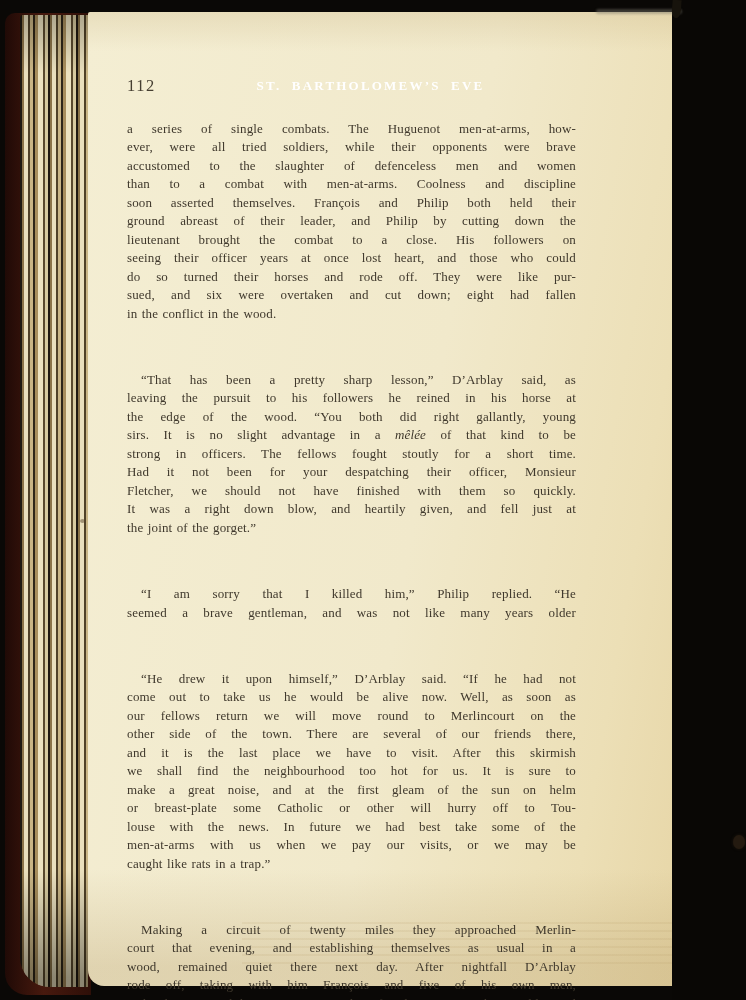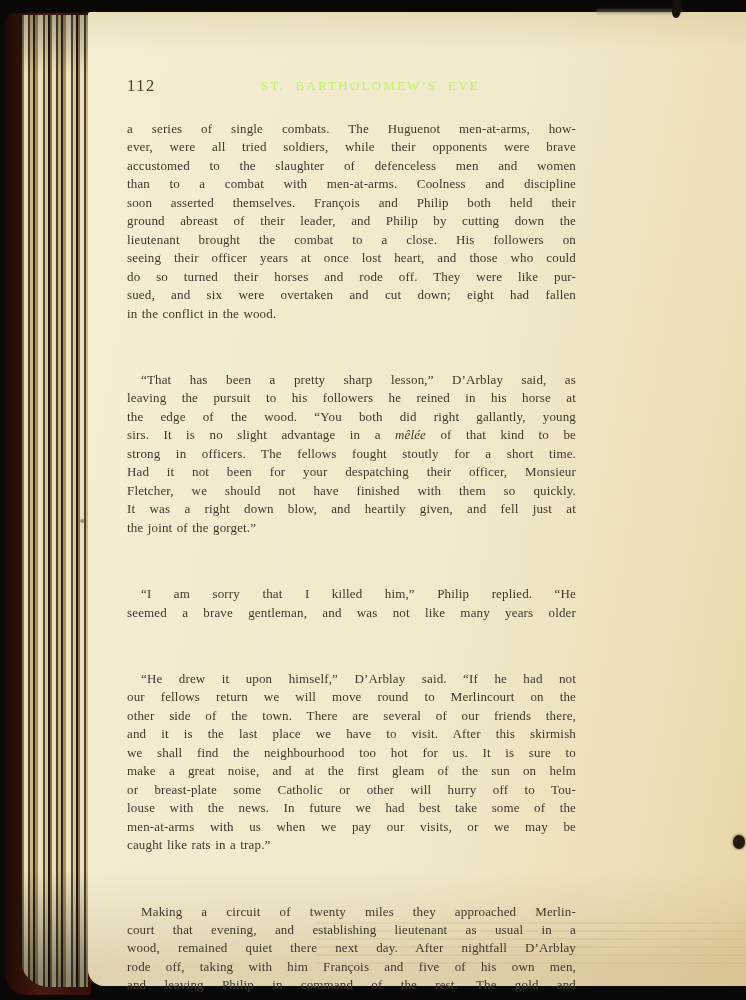--- a/index.html
+++ b/index.html
@@ -1,18 +1,18 @@
 <!DOCTYPE html>
 <html><head>
 <meta charset="utf-8">
 <style>
   html,body{margin:0;padding:0;}
   body{width:746px;height:1000px;overflow:hidden;background:#090705;}
 
-  .scene{position:relative;width:746px;height:1000px;background:#0a0806;font-family:"Liberation Serif","DejaVu Serif",serif;}
+  .scene{position:relative;width:672px;height:1000px;background:#0a0806;font-family:"Liberation Serif","DejaVu Serif",serif;}
 
   
   .book-cover{position:absolute;left:5px;top:13px;bottom:5px;width:86px;
     background:linear-gradient(90deg,#200a06 0%,#47190e 45%,#2e0f08 100%);
     border-radius:10px 0 0 22px;}
 
   
   .page-edges{position:absolute;left:20px;top:15px;bottom:13px;width:68px;
     background:repeating-linear-gradient(90deg,
       #1f1810 0 2px,#8a7348 2px 4px,#e9dfbd 4px 8px,#4f4128 8px 10px,
@@ -30,21 +30,21 @@
     border-radius:2px 0 0 16px;}
 
   
   .bottom-streaks{position:absolute;right:0;bottom:16px;width:430px;height:48px;opacity:.5;
     background:repeating-linear-gradient(180deg,rgba(176,148,94,.25) 0 2px,rgba(0,0,0,0) 2px 8px);}
 
   
   .page-header{position:absolute;left:127px;top:76px;width:449px;height:20px;color:#453e31;}
   .page-number{position:absolute;left:0;top:0;font-size:16.5px;letter-spacing:1.5px;}
   .running-title{position:absolute;left:0;top:2px;width:100%;padding-left:38px;box-sizing:border-box;
-    text-align:center;font-size:13px;letter-spacing:2.2px;word-spacing:5px;color:#bef264;}
+    text-align:center;font-size:13px;letter-spacing:2.2px;word-spacing:5px;color:#ffffff;font-weight:bold;}
 
   
   .text-block{position:absolute;left:127px;top:120px;width:449px;
     font-size:13px;line-height:18.45px;color:#3f382c;letter-spacing:.15px;word-spacing:1px;}
   .line{text-align:justify;text-align-last:justify;white-space:normal;}
   .line.end{text-align-last:left;}
   .line.indent{text-indent:14px;margin-top:48px;}
   .line i{}
 
   
@@ -90,31 +90,32 @@
       <div class="line"><span>the edge of the wood.  “You both did right gallantly, young</span></div>
       <div class="line"><span>sirs.  It is no slight advantage in a </span><i>mêlée</i><span> of that kind to be</span></div>
       <div class="line"><span>strong in officers.  The fellows fought stoutly for a short time.</span></div>
       <div class="line"><span>Had it not been for your despatching their officer, Monsieur</span></div>
       <div class="line"><span>Fletcher, we should not have finished with them so quickly.</span></div>
       <div class="line"><span>It was a right down blow, and heartily given, and fell just at</span></div>
       <div class="line end"><span>the joint of the gorget.”</span></div>
       <div class="line indent"><span>“I am sorry that I killed him,” Philip replied.  “He</span></div>
       <div class="line"><span>seemed a brave gentleman, and was not like many years older</span></div>
       <div class="line indent"><span>“He drew it upon himself,” D’Arblay said.  “If he had not</span></div>
+      <div class="line"><span>come out to take us he would be alive now.  Well, as soon as</span></div>
       <div class="line"><span>our fellows return we will move round to Merlincourt on the</span></div>
       <div class="line"><span>other side of the town.  There are several of our friends there,</span></div>
       <div class="line"><span>and it is the last place we have to visit.  After this skirmish</span></div>
       <div class="line"><span>we shall find the neighbourhood too hot for us.  It is sure to</span></div>
       <div class="line"><span>make a great noise, and at the first gleam of the sun on helm</span></div>
       <div class="line"><span>or breast-plate some Catholic or other will hurry off to Tou-</span></div>
       <div class="line"><span>louse with the news.  In future we had best take some of the</span></div>
       <div class="line"><span>men-at-arms with us when we pay our visits, or we may be</span></div>
       <div class="line end"><span>caught like rats in a trap.”</span></div>
       <div class="line indent"><span>Making a circuit of twenty miles they approached Merlin-</span></div>
-      <div class="line"><span>court that evening, and establishing lieutenant as usual in a</span></div>
+      <div class="line"><span>court that evening, and establishing themselves as usual in a</span></div>
       <div class="line"><span>wood, remained quiet there next day.  After nightfall D’Arblay</span></div>
       <div class="line"><span>rode off, taking with him François and five of his own men,</span></div>
       <div class="line"><span>and leaving Philip in command of the rest.  The gold and</span></div>
     </div>
 
   <div class="top-smudge"></div>
   <div class="top-notch"></div>
   <div class="edge-speck"></div>
   <div class="margin-speck"></div>
 </div>

